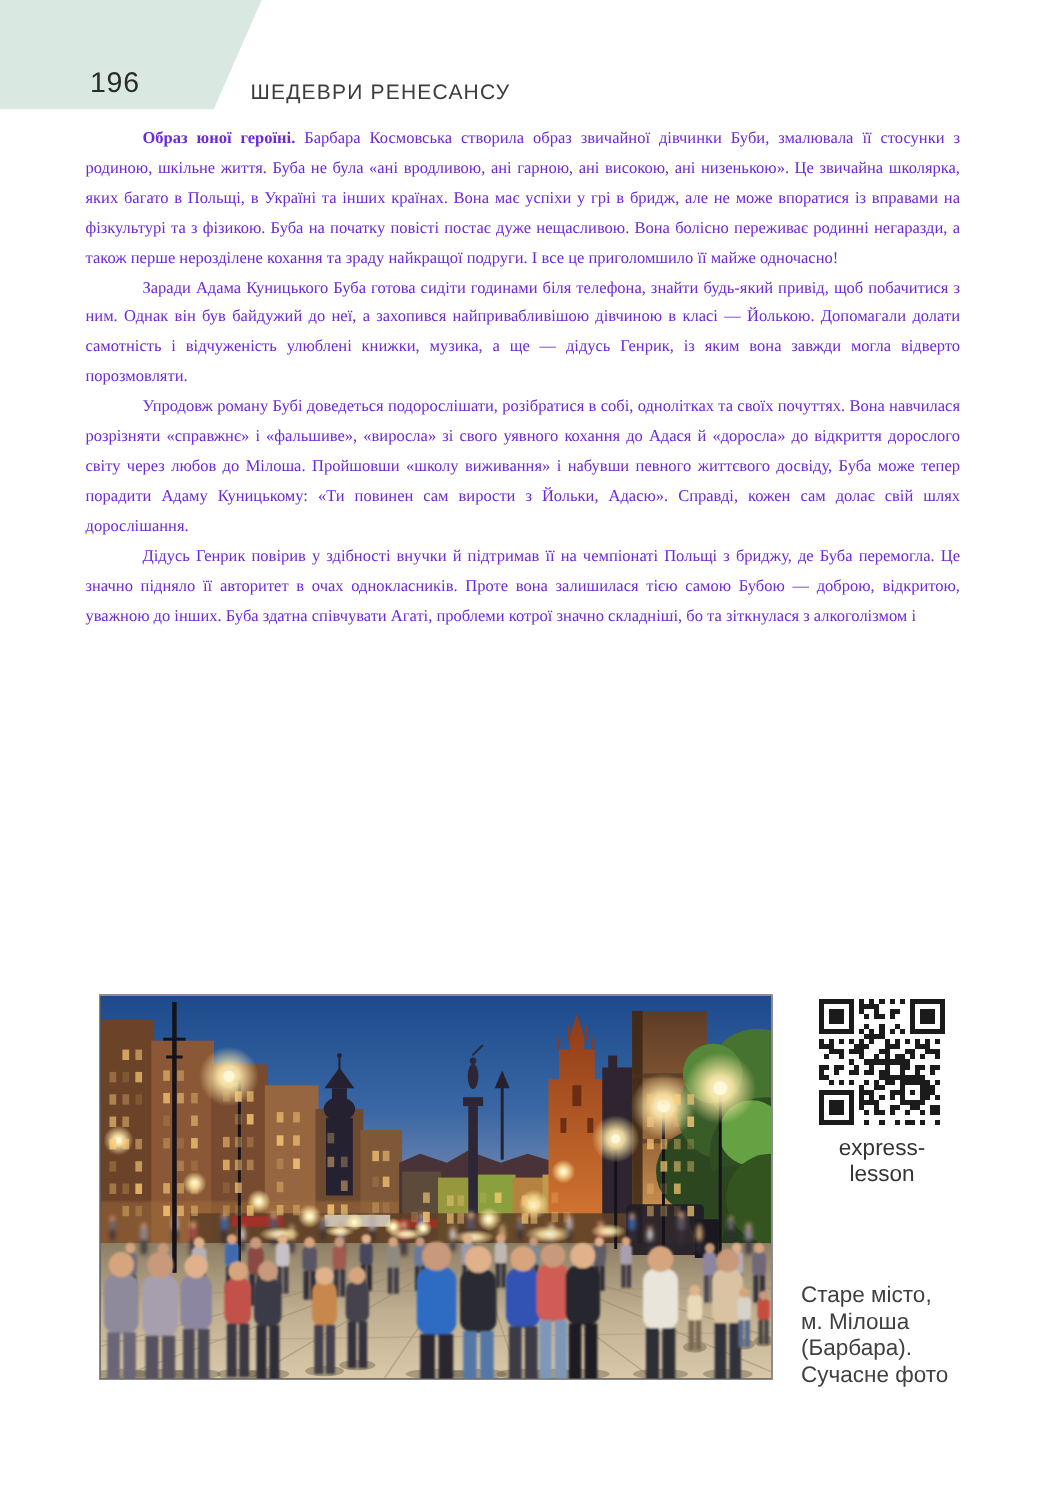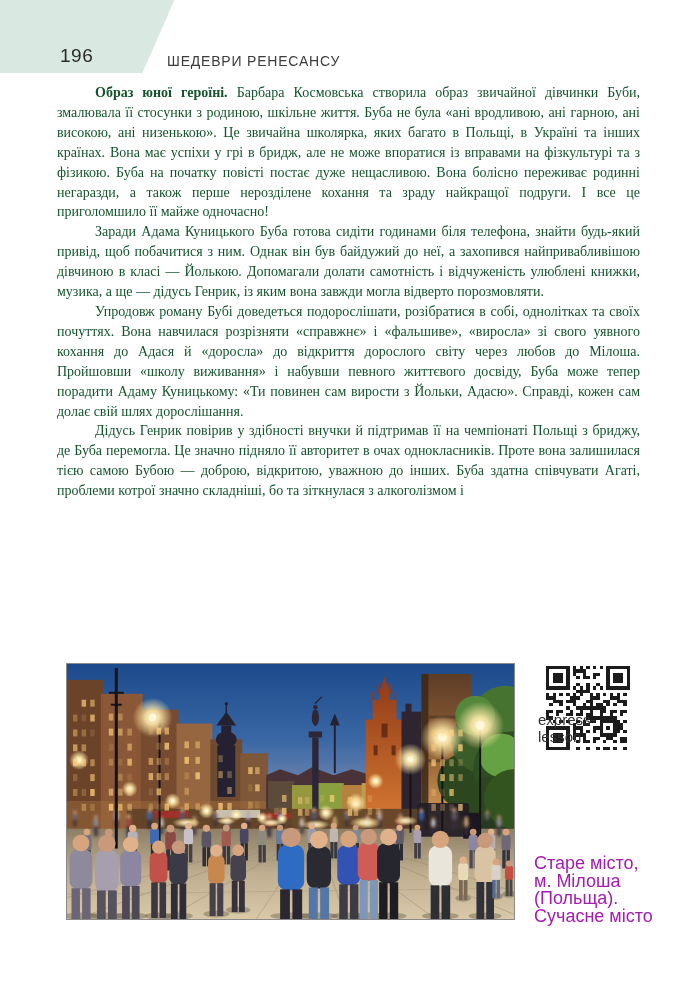--- a/index.html
+++ b/index.html
@@ -3,32 +3,32 @@
 <meta charset="utf-8">
 <style>
   html,body{margin:0;padding:0;background:#ffffff;}
   .page{position:relative;width:695px;height:996px;background:#fff;overflow:hidden;
         font-family:"Liberation Sans",sans-serif;}
   .tab{position:absolute;left:0;top:0;width:178px;height:73px;background:#d9e8e1;
        clip-path:polygon(0 0,98% 0,80% 100%,0 100%);}
   .pagenum{position:absolute;left:60px;top:45px;font-size:19px;color:#2a2a2a;letter-spacing:.5px;}
   .runhead{position:absolute;left:167px;top:53px;font-size:14px;color:#3c3c3c;letter-spacing:.8px;text-align:center;}
   .article{position:absolute;left:57px;top:83px;width:583px;
-           font-family:"Liberation Serif",serif;font-size:14px;line-height:19.9px;
-           text-align:justify;color:#14532d;}
+           font-family:"Liberation Serif",serif;font-size:11px;line-height:19.9px;
+           text-align:justify;color:#6d28d9;}
   .article p{margin:0;text-indent:38px;}
   .photo{position:absolute;left:66px;top:663px;width:449px;height:257px;margin:0;
          border:1px solid #8a8a8a;box-sizing:border-box;background:#223;}
   .photo svg{display:block;width:100%;height:100%;}
   .qr{position:absolute;left:546px;top:666px;width:84px;height:84px;background:#fff;}
   .qr svg{display:block;width:100%;height:100%;}
-  .qrlabel{position:absolute;left:538px;top:712px;width:100px;text-align:left;
+  .qrlabel{position:absolute;left:538px;top:758px;width:100px;text-align:center;
            font-size:15px;line-height:16.5px;color:#333;}
   .caption{position:absolute;left:534px;top:855px;width:140px;
-           font-size:18px;line-height:17.6px;color:#a21caf;}
+           font-size:15px;line-height:17.6px;color:#404040;}
   .caption span{display:block;}
 </style>
 </head>
 <body>
 
 <div class="page">
 
   <div class="tab"></div>
   <div class="pagenum">196</div>
   <div class="runhead">ШЕДЕВРИ РЕНЕСАНСУ</div>
@@ -822,16 +822,16 @@
         <rect x="0" y="18" width="7" height="7" fill="#1b1b1b"></rect>
         <rect x="1" y="19" width="5" height="5" fill="#fff"></rect>
         <rect x="2" y="20" width="3" height="3" fill="#1b1b1b"></rect>
       </svg>
   </div>
   <div class="qrlabel"><span>express-</span><br><span>lesson</span></div>
 
   <div class="caption">
     <span>Старе місто,</span>
     <span>м. Мілоша</span>
-    <span>(Польща).</span>
-    <span>Сучасне місто</span>
+    <span>(Барбара).</span>
+    <span>Сучасне фото</span>
   </div>
 </div>
 
 </body></html>

